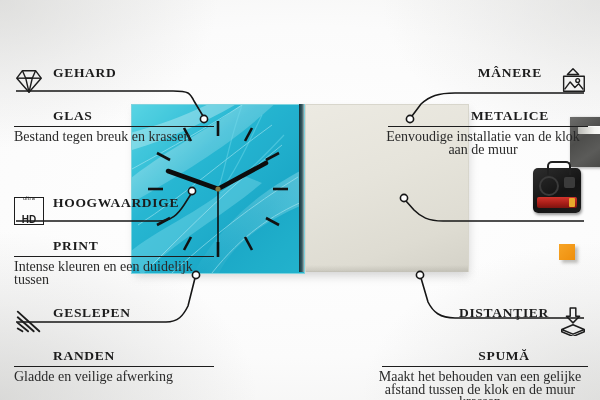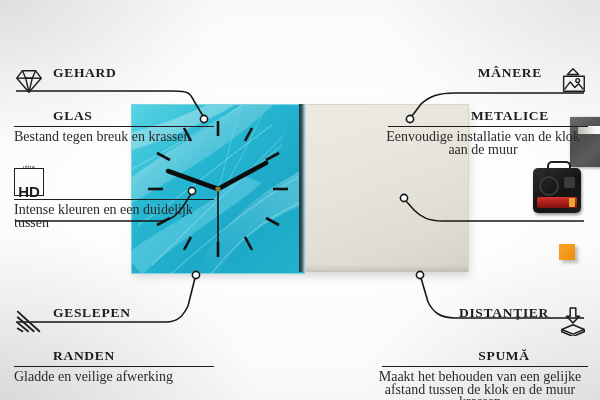--- a/index.html
+++ b/index.html
@@ -128,21 +128,21 @@
   #f-dist .rule{width:206px;margin-left:auto;}
 
   .connectors{position:absolute;left:0;top:0;width:600px;height:400px;pointer-events:none;}
 
   .hd-box{
     width:30px;height:28px;border:1.4px solid #1d1d1d;
     display:flex;flex-direction:column;align-items:center;justify-content:center;
     line-height:1;box-sizing:border-box;
   }
   .hd-box .u{font-size:5.5px;letter-spacing:.3px;color:#1d1d1d;font-family:"Liberation Sans",sans-serif;}
-  .hd-box .h{font-size:15px;font-weight:bold;color:#1d1d1d;font-family:"Liberation Sans",sans-serif;margin-top:14px;}
+  .hd-box .h{font-size:10px;font-weight:bold;color:#1d1d1d;font-family:"Liberation Sans",sans-serif;margin-top:14px;}
 </style>
 </head>
 <body>
 
 <div class="stage">
   <div class="vig tl"></div>
   <div class="vig bl"></div>
   <div class="vig tr"></div>
   <div class="vig br"></div>
 
@@ -264,20 +264,24 @@
     <div class="rule"></div>
     <div class="desc">Bestand tegen breuk en krassen</div>
   </div>
 
   <div class="feat left" id="f-print">
     <div class="head">
       <div class="ic hd-box">
         <span class="u">ultra</span>
         <span class="h">HD</span>
       </div>
+      <div>
+        <div class="title">HOOGWAARDIGE</div>
+        <div class="title">PRINT</div>
+      </div>
     </div>
     <div class="rule"></div>
     <div class="desc">Intense kleuren en een duidelijk tussen</div>
   </div>
 
   <div class="feat left" id="f-randen">
     <div class="head">
       <svg class="ic" viewBox="0 0 32 32">
         <g stroke="#1d1d1d" stroke-width="2" stroke-linecap="round">
           <line x1="4" y1="6" x2="27" y2="27"></line>

